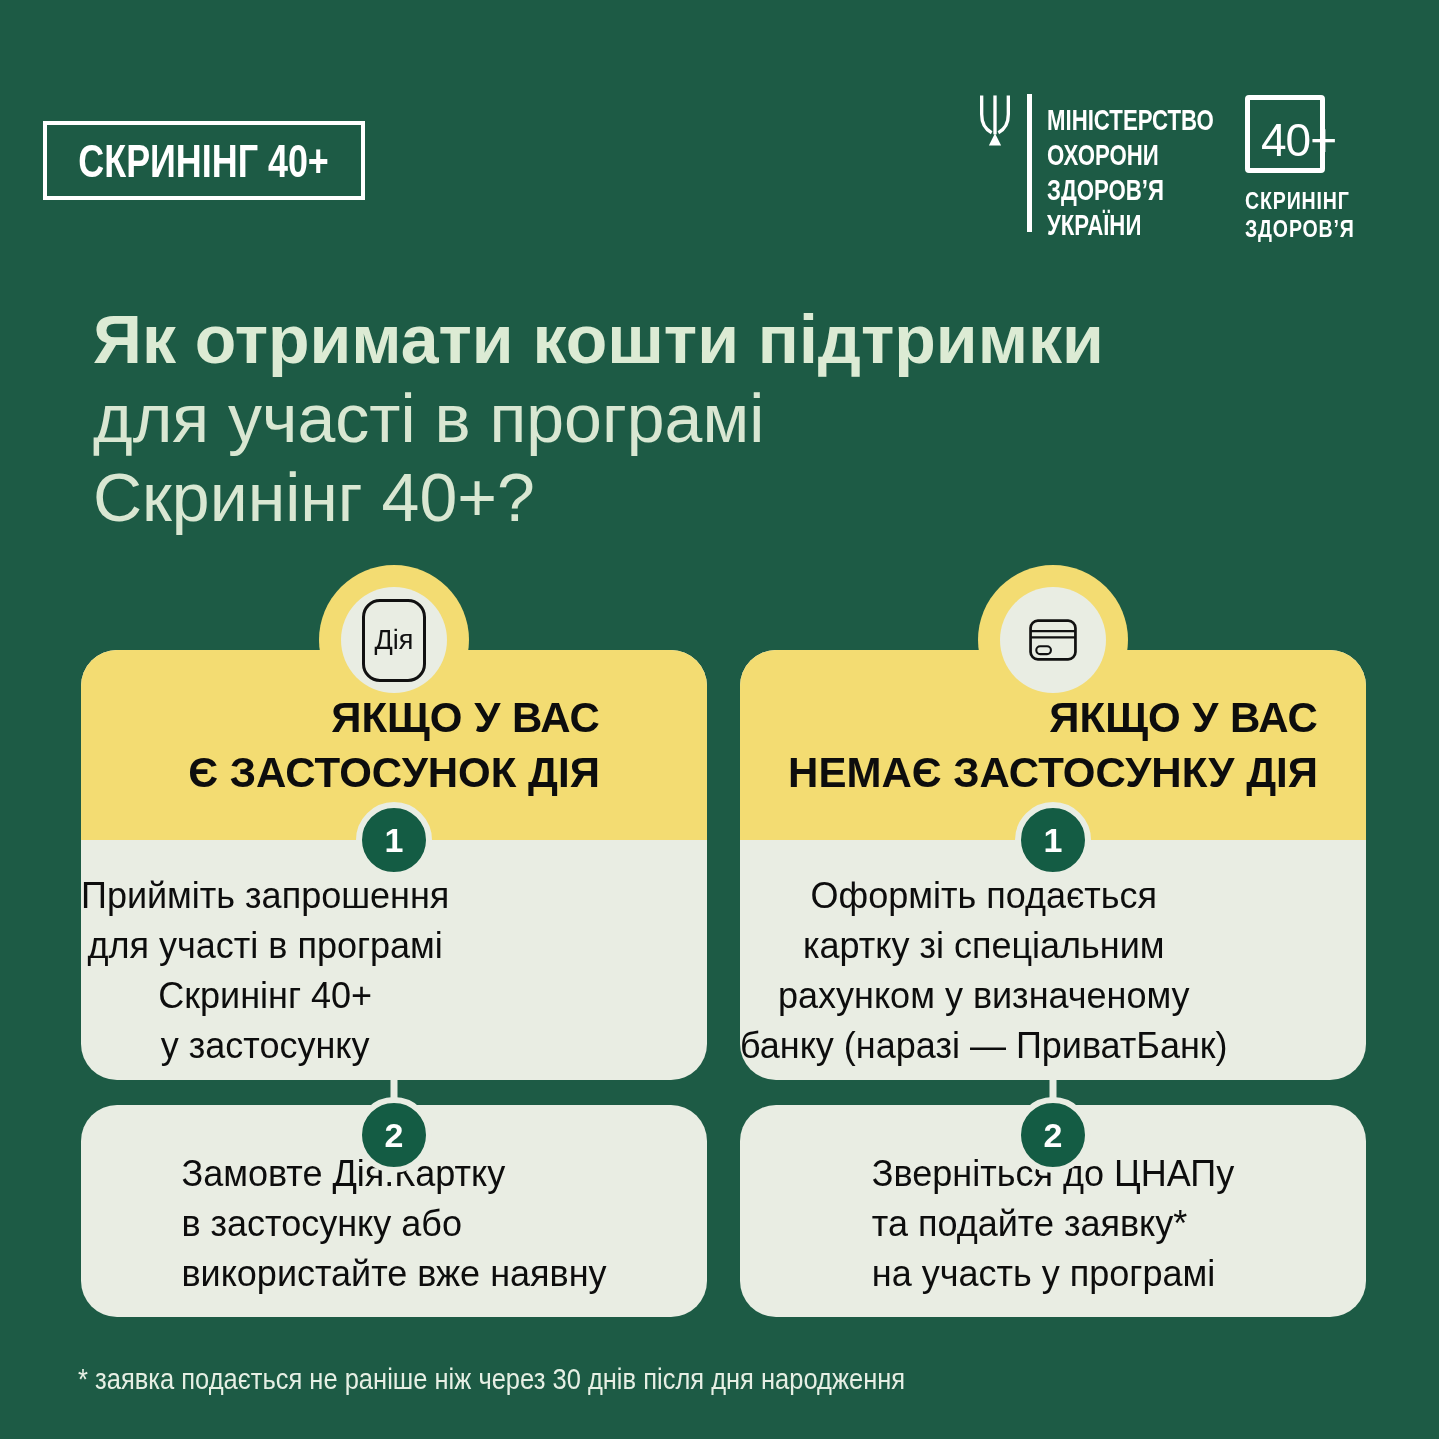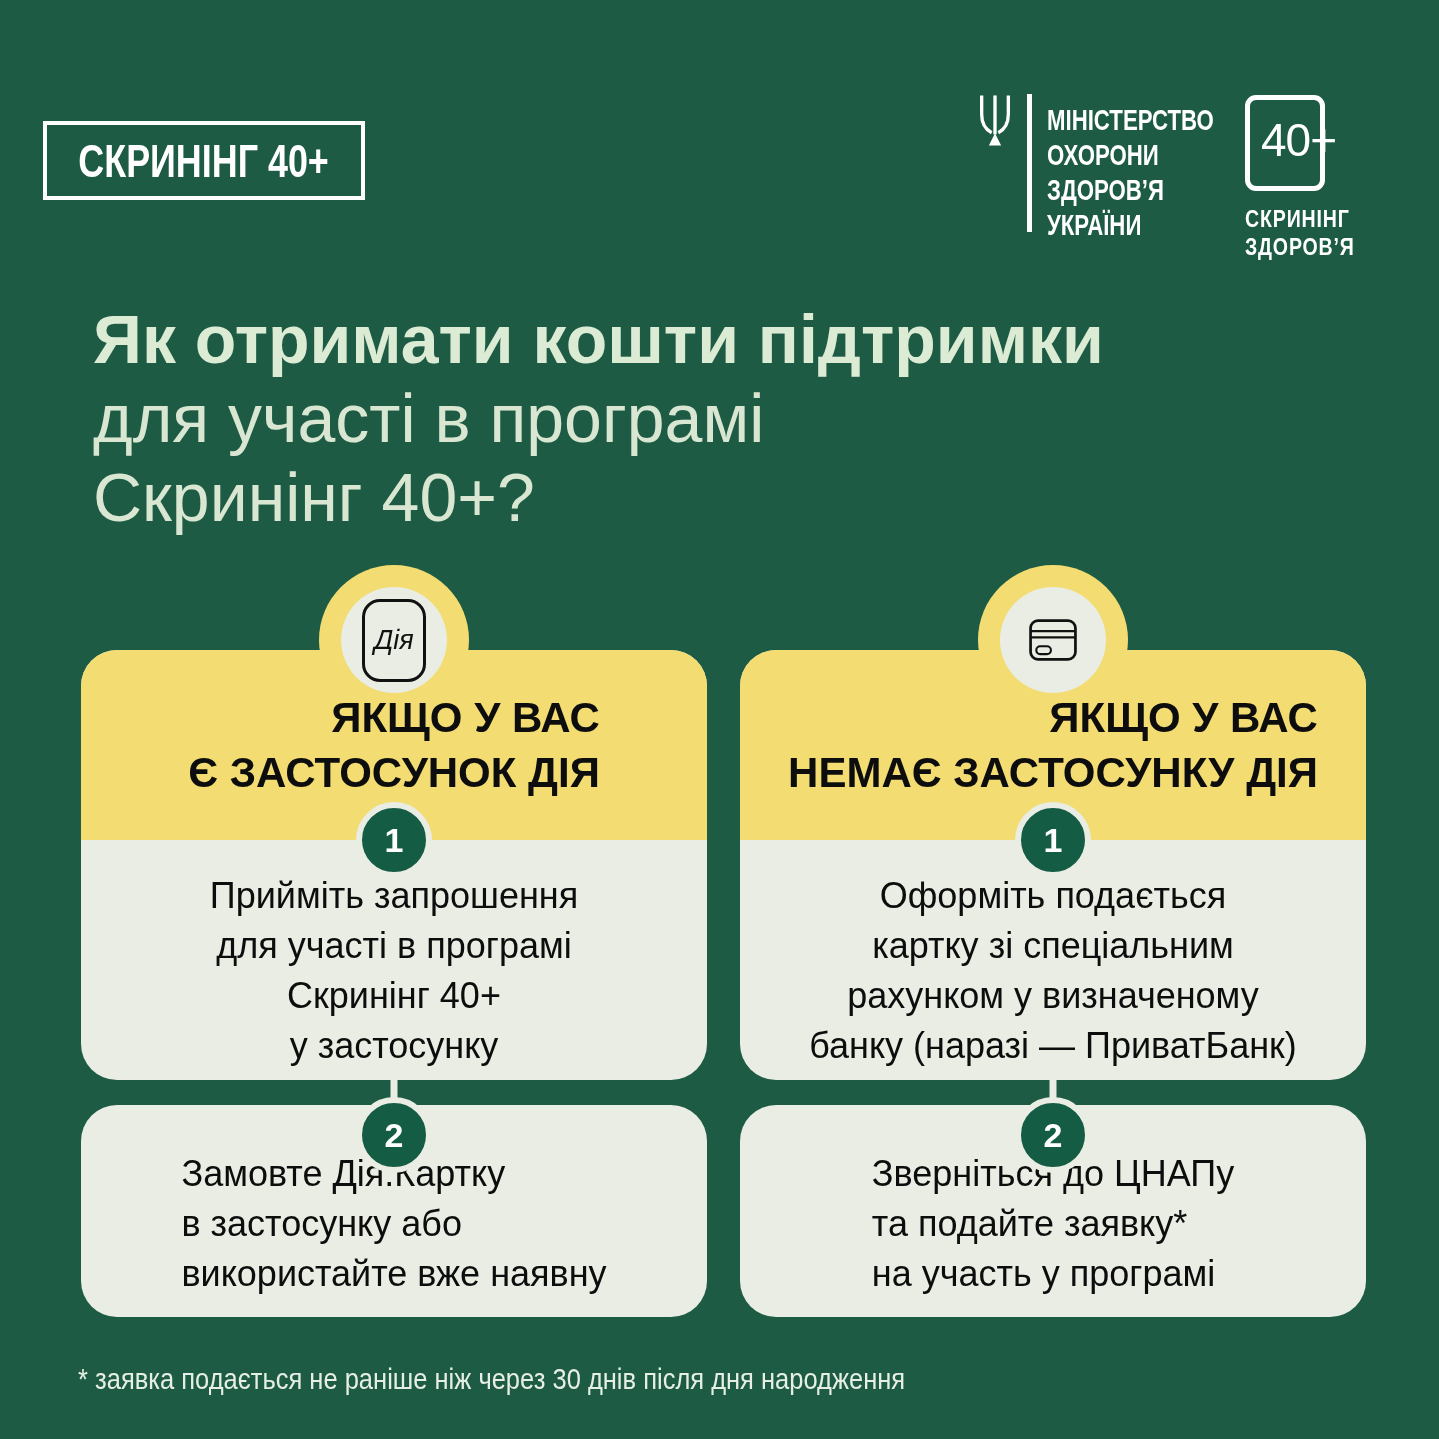--- a/index.html
+++ b/index.html
@@ -28,21 +28,21 @@
   .ministry .divider{width:5px;height:138px;background:#FFFFFF;margin-left:12px;margin-top:4px;}
   .ministry .mlines{margin-left:15px;margin-top:12px;}
   .ministry .mline{
     display:block;color:#FFFFFF;font-weight:bold;font-size:30px;line-height:35px;
     transform:scaleX(0.74);transform-origin:left center;white-space:nowrap;
   }
 
   
   .logo40{position:absolute;left:1245px;top:95px;width:150px;}
   .logo40 .box{
-    width:80px;height:96px;border:5px solid #FFFFFF;border-radius:11px;
+    width:80px;height:78px;border:5px solid #FFFFFF;border-radius:4px;
     box-sizing:border-box;position:relative;
   }
   .logo40 .box span{
     position:absolute;left:11px;top:13px;color:#FFFFFF;font-size:46px;
     font-weight:normal;white-space:nowrap;letter-spacing:-1px;
   }
   .logo40 .caption{
     margin-top:14px;color:#FFFFFF;font-weight:bold;font-size:23px;line-height:28px;
     transform:scaleX(0.85);transform-origin:left center;
     white-space:pre-line;letter-spacing:1px;
@@ -62,37 +62,37 @@
     position:absolute;left:50%;top:0;transform:translateX(-50%);
     width:150px;height:150px;border-radius:50%;background:#F3DC72;
   }
   .inner-circle{
     position:absolute;left:50%;top:22px;transform:translateX(-50%);
     width:106px;height:106px;border-radius:50%;background:#E9EDE3;
     display:flex;align-items:center;justify-content:center;z-index:4;
   }
   .diia-box{
     width:64px;height:83px;border:3px solid #111111;border-radius:18px;
-    box-sizing:border-box;display:flex;align-items:center;justify-content:center;font-style:italic;
+    box-sizing:border-box;display:flex;align-items:center;justify-content:center;
   }
   .diia-box span{font-size:27px;color:#111111;}
 
   .card-main{
     position:absolute;left:0;top:85px;width:100%;height:430px;
     background:#E9EDE3;border-radius:36px;z-index:1;
   }
   .card-yellow{
     height:190px;background:#F3DC72;border-radius:36px 36px 0 0;
     display:flex;align-items:center;justify-content:center;text-align:center;
   }
   .card-yellow .hdr{
     font-size:42px;font-weight:bold;color:#0D0D0D;line-height:55px;white-space:pre-line;text-align:right;
   }
   .card-body{
-    height:240px;display:flex;align-items:center;justify-content:center;
+    height:240px;display:flex;align-items:center;justify-content:flex-start;
     text-align:center;box-sizing:border-box;padding-top:22px;
   }
   .step-text{font-size:36px;color:#0D0D0D;line-height:50px;white-space:pre-line;}
 
   .num{
     position:absolute;left:50%;transform:translateX(-50%);
     width:64px;height:64px;border-radius:50%;background:#145C44;
     border:6px solid #E9EDE3;box-sizing:content-box;
     display:flex;align-items:center;justify-content:center;z-index:5;
   }

